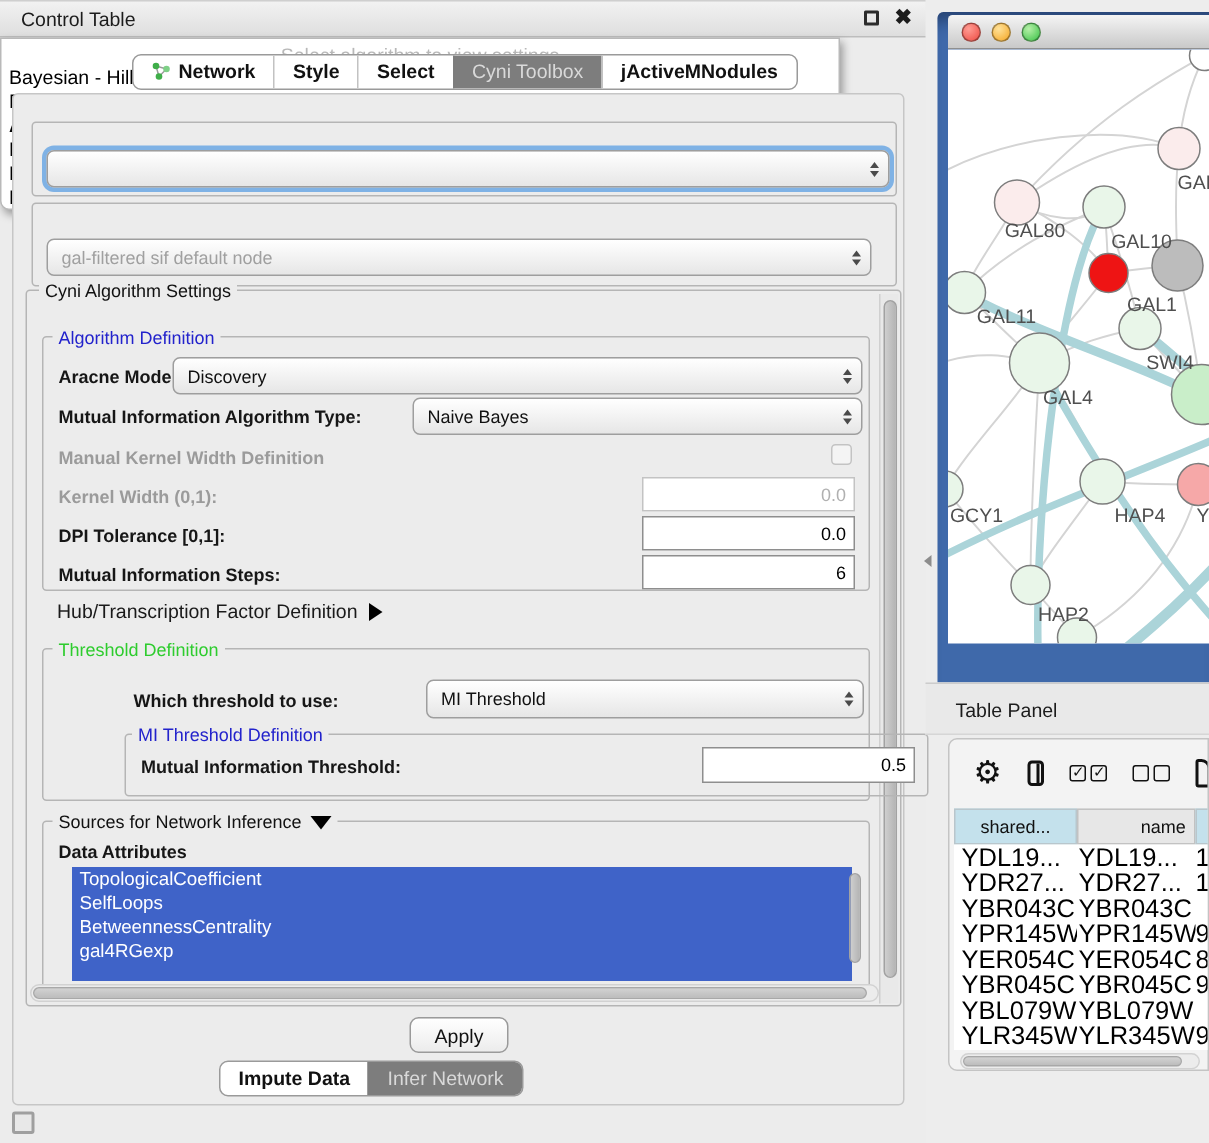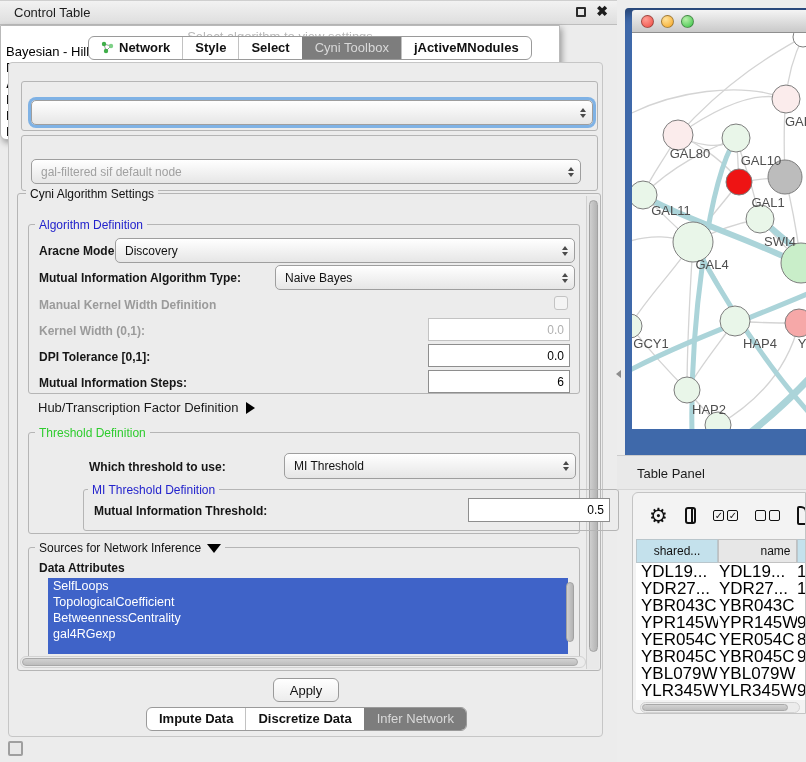--- a/index.html
+++ b/index.html
@@ -257,22 +257,22 @@
       </div>
 
       <div class="gbox" style="left:10px; top:353px; width:552px; height:112px;">
         <span class="gtitle" style="left:6px; top:-7px; display:flex; align-items:center; gap:6px;">
           <span>Sources for Network Inference</span>
           <span style="width:0;height:0;border-left:7px solid transparent;border-right:7px solid transparent;border-top:9px solid #000;"></span>
         </span>
         <span class="lbl" style="left:10px; top:13px;">Data Attributes</span>
       </div>
       <div id="attr-list">
+        <div class="li">TopologicalCoefficient</div>
         <div class="li">SelfLoops</div>
-        <div class="li">TopologicalCoefficient</div>
         <div class="li">BetweennessCentrality</div>
         <div class="li">gal4RGexp</div>
       </div>
       <div class="vsb-track" style="left:548px; top:388px; width:10px; height:68px; background:transparent; border:none;">
         <div class="vsb-thumb" style="left:0; top:0; width:8px; height:60px;"></div>
       </div>
 
       <div class="hsb-track" style="left:2px; top:462px; width:566px; height:12px;">
         <div class="hsb-thumb" style="left:1px; top:1px; width:556px; height:8px;"></div>
       </div>
@@ -287,23 +287,20 @@
     <div class="item">Basic Correlation Inference</div>
     <div class="item bold">ARACNE Algorithm</div>
     <div class="item">Mutual Information Inference</div>
     <div class="item">Bayesian - K2</div>
     <div class="item">Dream8 DC_TDC Algorithm</div>
   </div>
 
   <div class="tabbar abs" id="bottom-tabs">
     <div class="tab">
         <span>Impute Data</span>
-      </div>
-    <div class="tab">
-        <span>Discretize Data</span>
       </div>
     <div class="tab sel">
         <span>Infer Network</span>
       </div>
   </div>
 </div>
 
 <div class="abs divider-handle"></div>
 <div class="abs" id="mini-icon"></div>
 

